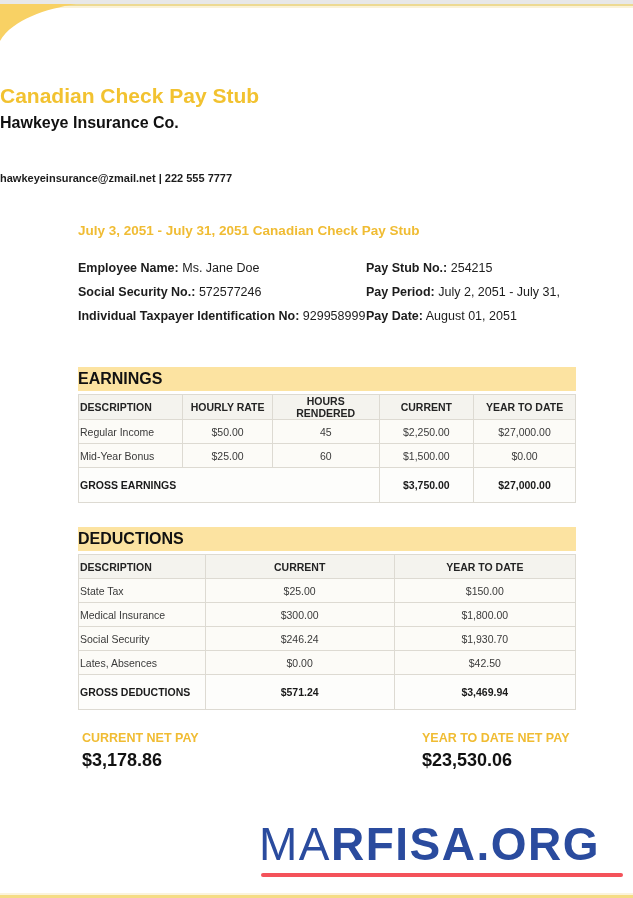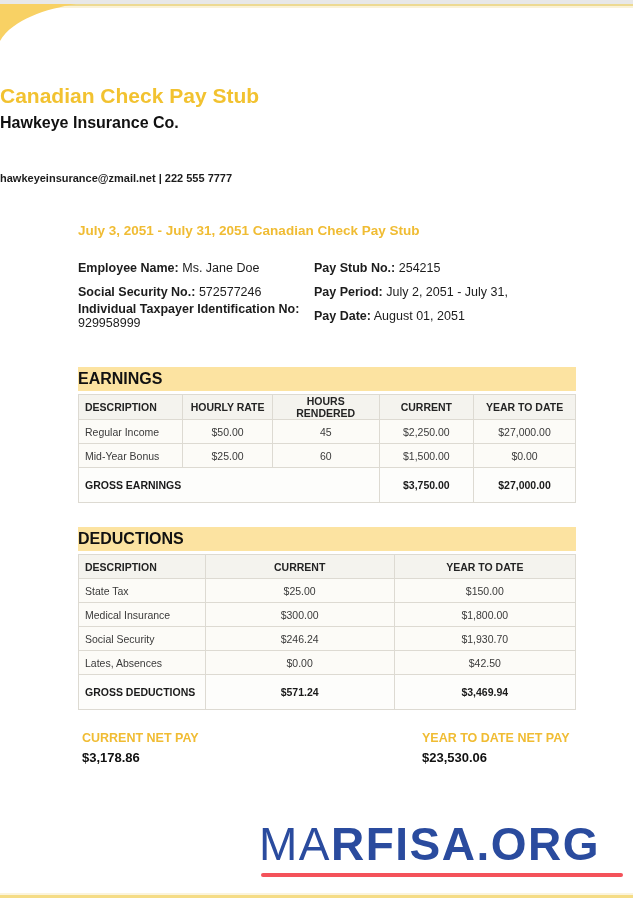--- a/index.html
+++ b/index.html
@@ -19,47 +19,47 @@
   .company   { position:absolute; top:110px; width:100%; font-size:16px; font-weight:bold; color:#111; }
   .addr1     { position:absolute; top:151px; width:100%; font-size:11px; font-weight:bold; color:#1c1c1c; }
   .addr2     { position:absolute; top:168px; width:100%; font-size:11px; font-weight:bold; color:#1c1c1c; }
 
   .period-heading { position:absolute; top:219px; left:78px; width:498px;
     font-size:13.5px; font-weight:bold; color:#F0BC33; }
 
   
   .emp { position:absolute; top:252px; left:78px; width:498px; font-size:12.5px; color:#1c1c1c; }
   .emp-row { display:flex; height:24px; align-items:center; }
-  .emp-left { width:236px; }
+  .emp-left { width:288px; }
   .emp-right { flex:1; }
   .emp b { font-weight:bold; }
 
   
   .section { position:absolute; left:78px; width:498px; }
   .sec-earnings { top:363px; }
   .sec-deductions { top:523px; }
   .band { height:27px; background:#FCE3A1; display:flex; align-items:center;
     padding-left:0; font-size:16px; font-weight:bold; color:#111;
     border-bottom:3px solid #ffffff; }
   table.tbl { width:100%; border-collapse:collapse; table-layout:fixed;
     border:1px solid #D8D5CD; background:#FCFBF7; }
   table.tbl th, table.tbl td { border:1px solid #DDDAD2; font-size:10.5px;
     text-align:center; padding:0 6px; color:#3a3a3a; }
   table.tbl th { background:#F4F3EE; font-weight:bold; color:#242424; height:24px; }
   table.tbl td { height:24px; }
-  table.tbl .cell-left { text-align:left; padding-left:6px; }
+  table.tbl .cell-left { text-align:left; padding-left:1px; }
   table.tbl tr.total-row td { height:35px; font-weight:bold; color:#1a1a1a; background:#FDFDFB; }
 
   
   .netpay { position:absolute; top:727px; left:78px; width:498px; }
   .np-col { position:absolute; top:0; }
   .np-left { left:4px; }
   .np-right { left:344px; }
   .np-label { font-size:12.5px; font-weight:bold; color:#F0BC33; }
-  .np-value { margin-top:5px; font-size:13px; font-weight:bold; color:#111; }
+  .np-value { margin-top:5px; font-size:18px; font-weight:bold; color:#111; }
 
   
   .logo { position:absolute; left:259px; top:816px; font-size:46px; line-height:48px;
     color:#2A4B9E; letter-spacing:1.5px; white-space:nowrap; }
   .logo-light { font-weight:400; }
   .logo-bold { font-weight:700; }
   .logo-underline { position:absolute; left:261px; top:869px; width:362px; height:4px;
     background:#F4525A; border-radius:2px; }
 </style>
 </head>

